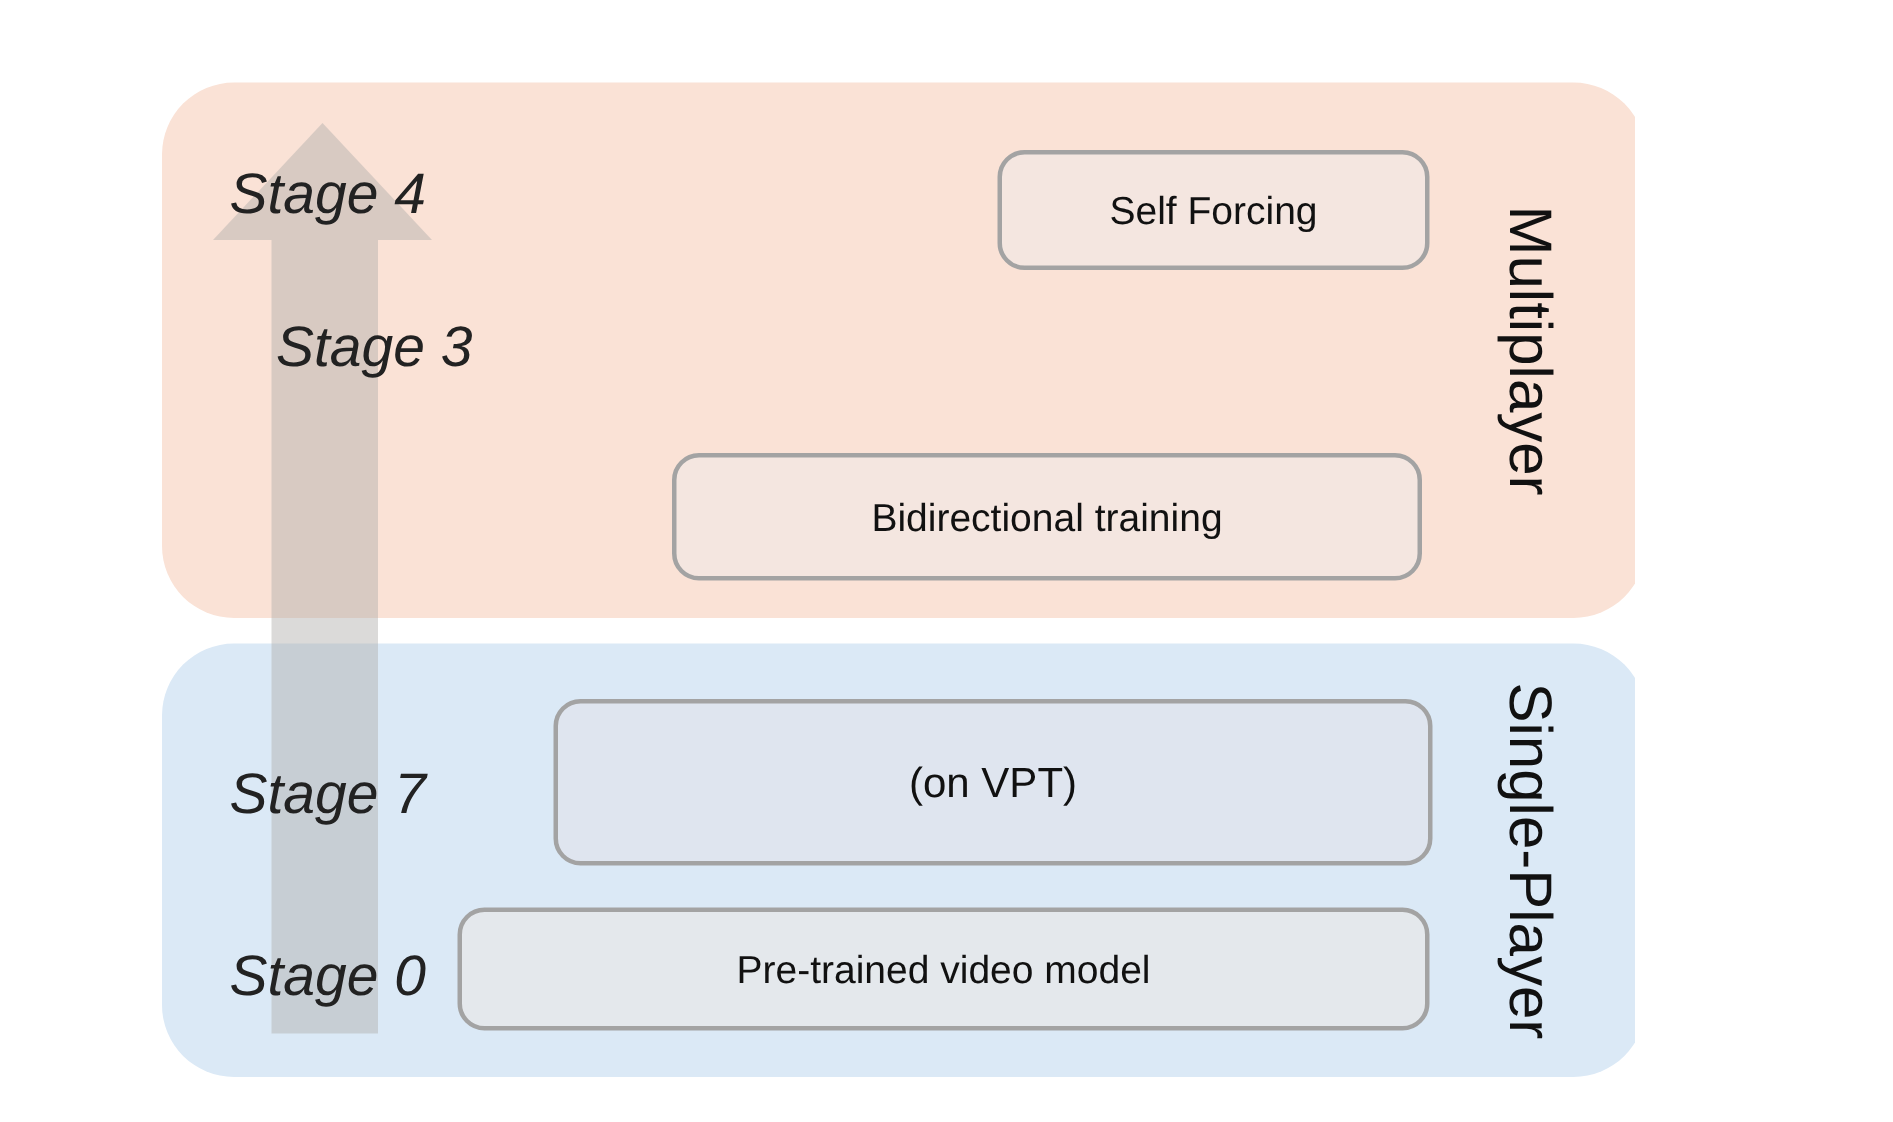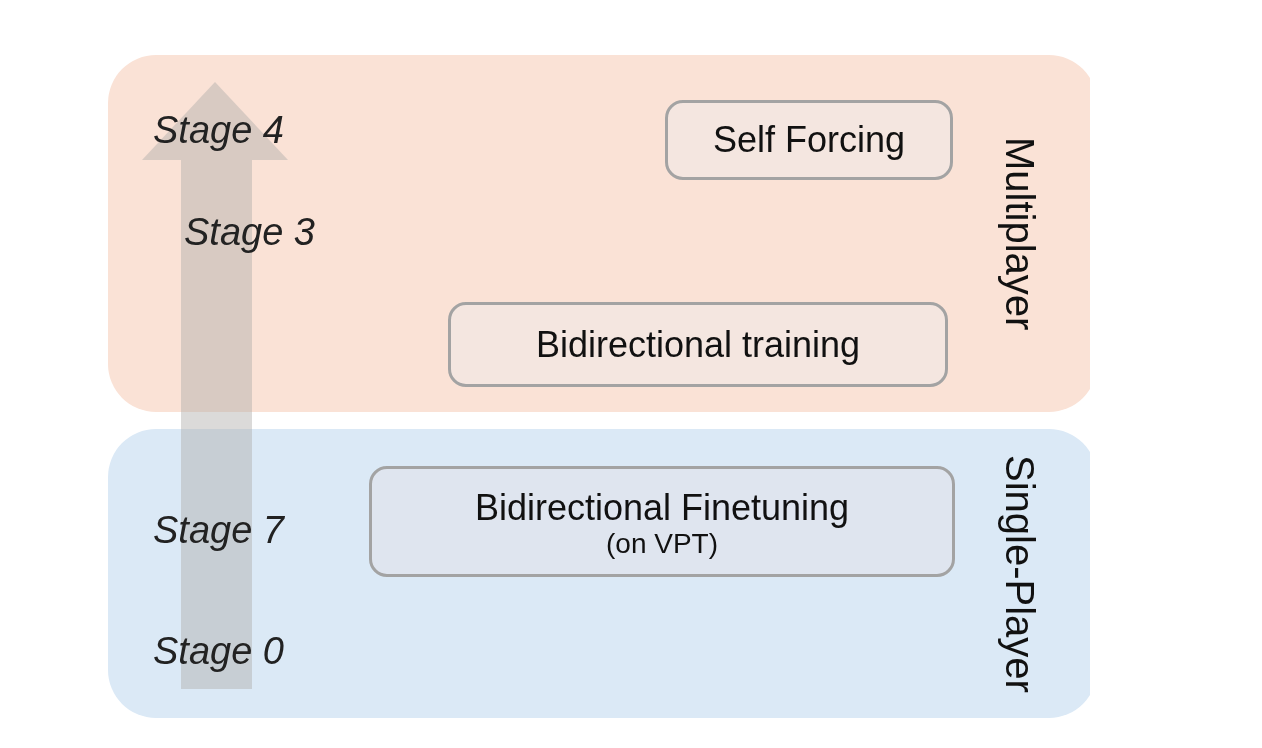--- a/index.html
+++ b/index.html
@@ -48,21 +48,21 @@
   .stage-0{top:627px;}
 
   .box{
     position:absolute;
     border:3px solid var(--box-border);
     border-radius:18px;
     display:flex;flex-direction:column;align-items:center;justify-content:center;
     color:var(--text);
     text-align:center;
   }
-  .box .title{font-size:36px;line-height:44px;white-space:nowrap;}
+  .box .title{font-size:26px;line-height:44px;white-space:nowrap;}
   .box .subtitle{font-size:28px;line-height:28px;white-space:nowrap;}
   .box.self-forcing       {left:665px;top:100px;width:288px;height:80px;background:var(--peach-box);}
   .box.causal-training    {left:563px;top:198px;width:385px;height:84px;background:var(--peach-box);}
   .box.bidir-training     {left:448px;top:302px;width:500px;height:85px;background:var(--peach-box);}
   .box.bidir-finetuning   {left:369px;top:466px;width:586px;height:111px;background:var(--blue-box);}
   .box.pretrained         {left:305px;top:605px;width:648px;height:82px;background:var(--gray-box);}
 
   .side-label{
     position:absolute;left:993px;width:52px;
     writing-mode:vertical-rl;
@@ -92,21 +92,23 @@
   <div class="box self-forcing">
     <div class="title">Self Forcing</div>
   </div>
 
 
   <div class="box bidir-training">
     <div class="title">Bidirectional training</div>
   </div>
 
   <div class="box bidir-finetuning">
-    <div class="title">Bidirectional Finetuning</div>
     <div class="subtitle">(on VPT)</div>
   </div>
 
+  <div class="box pretrained">
+    <div class="title">Pre-trained video model</div>
+  </div>
 
   <div class="side-label multiplayer">Multiplayer</div>
   <div class="side-label single-player">Single-Player</div>
 
 </div>
 
 </body></html>

